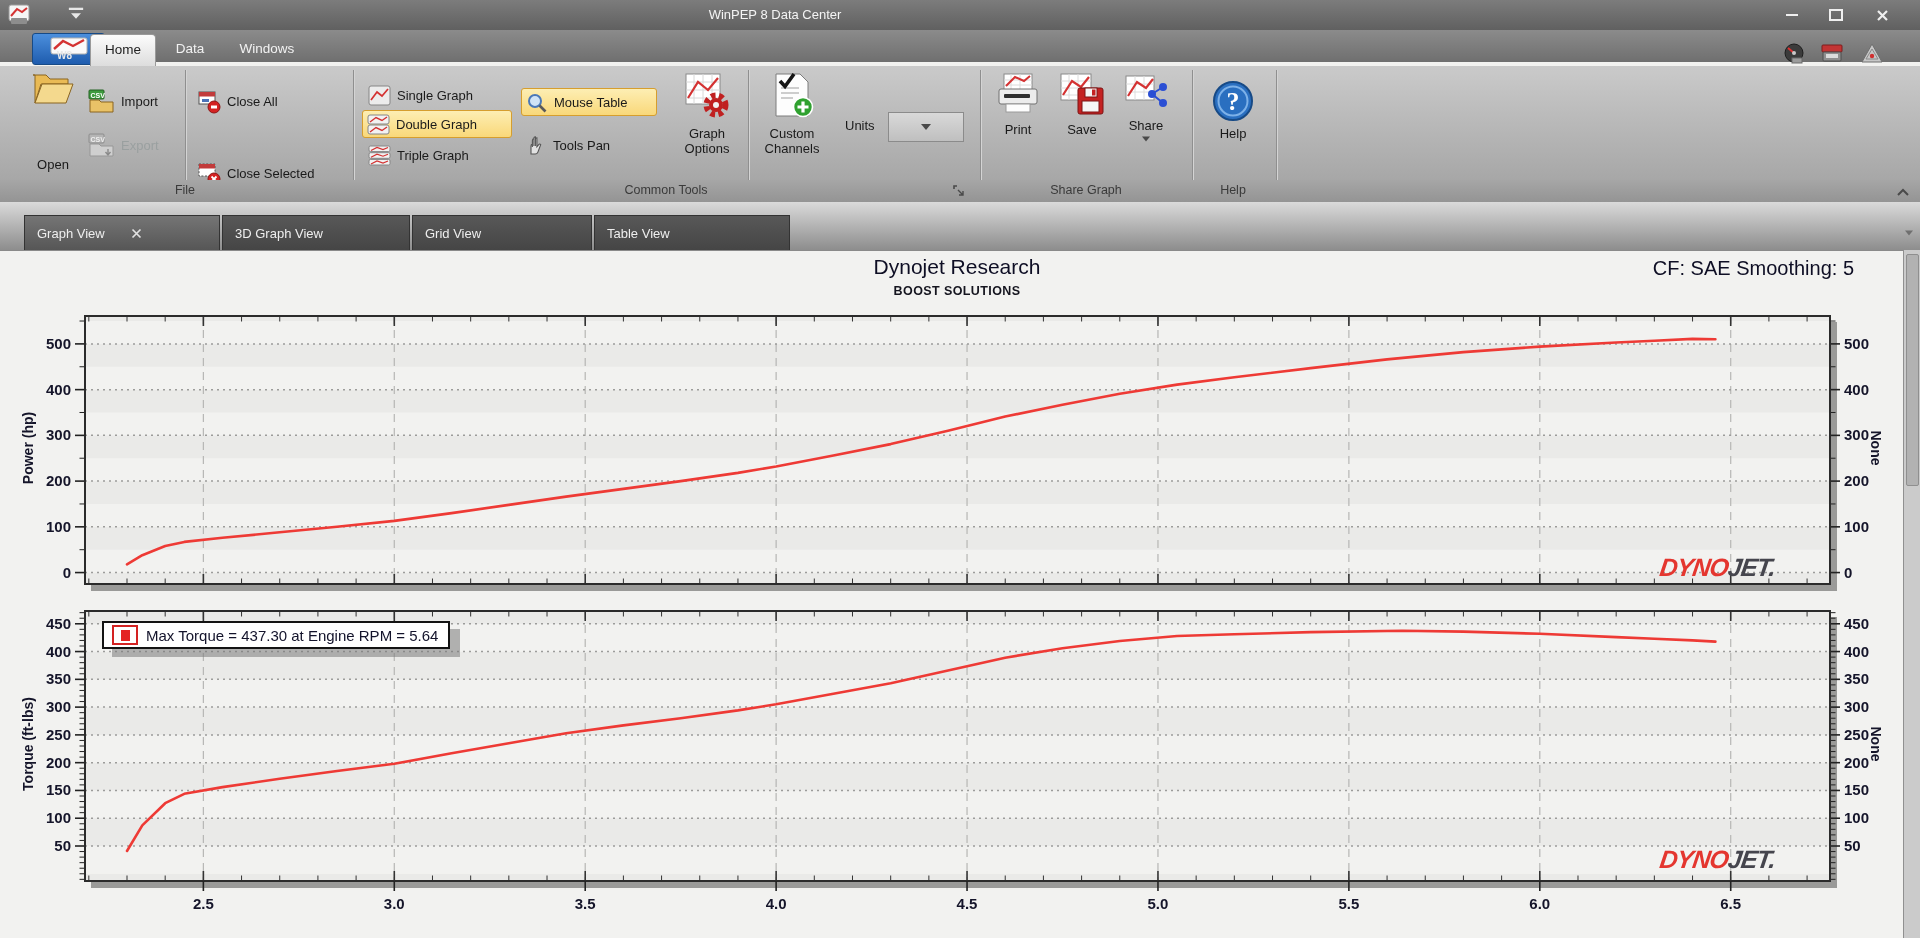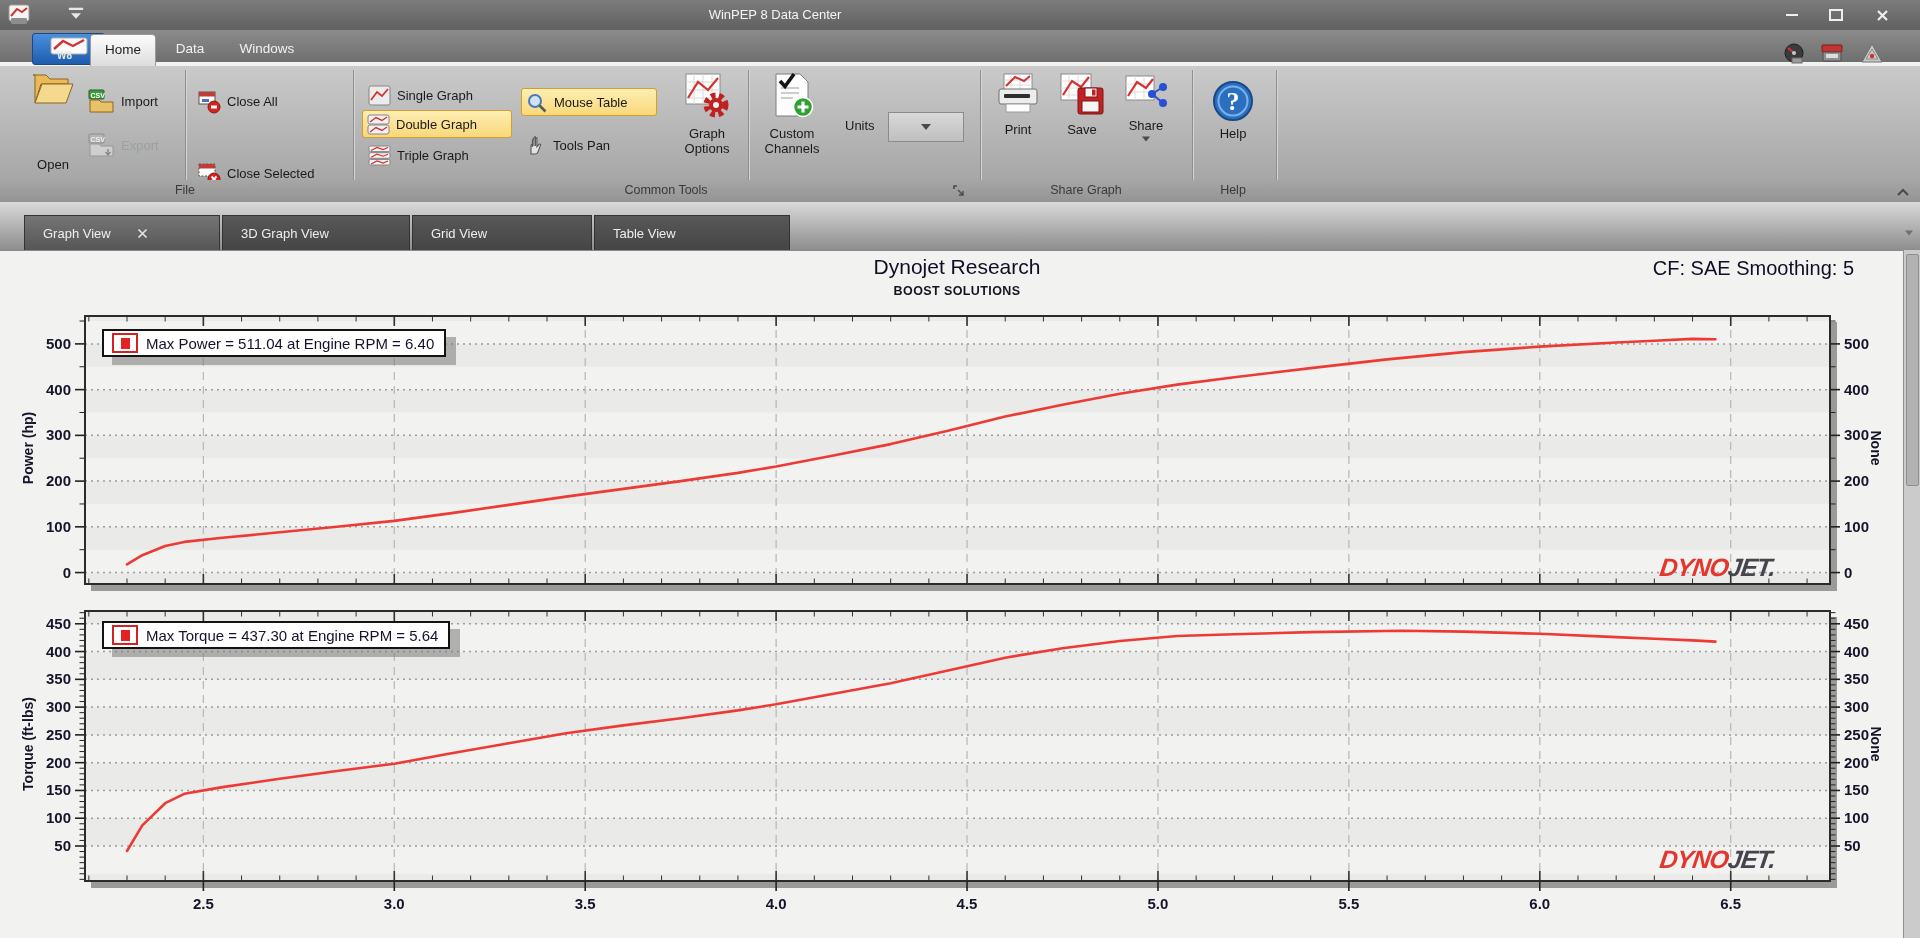--- a/index.html
+++ b/index.html
@@ -48,21 +48,21 @@
     border:1px solid #8b8b8b;display:flex;align-items:center;justify-content:center;}
   .caret{width:0;height:0;border-left:5px solid transparent;border-right:5px solid transparent;
     border-top:6px solid #4a4a4a;}
   .share-caret{margin-top:3px;}
   .launcher{position:absolute;width:14px;height:14px;}
   .chevron-up{position:absolute;width:18px;height:14px;}
   
   .tabstrip{position:absolute;left:0;top:202px;width:1920px;height:48px;
     background:linear-gradient(#dadada,#8d8d8d);}
   .vtab{position:absolute;top:13px;height:35px;display:flex;align-items:center;
-    padding:0 18px;box-sizing:border-box;color:#eeeeee;font-size:13px;
+    padding:0 12px;box-sizing:border-box;color:#eeeeee;font-size:13px;
     background:linear-gradient(#585858,#454545);border:1px solid #333;border-bottom:none;}
   .vtab.active{background:linear-gradient(#757575,#565656);}
   .vtab .x{margin-left:26px;display:flex;align-items:center;}
   .strip-arrow{position:absolute;right:6px;top:28px;}
   
   .panel{position:absolute;left:0;top:250px;width:1904px;height:688px;background:#f2f2f0;
     border-top:1px solid #8a8a8a;}
   .g-title{position:absolute;left:0;top:4px;width:1914px;text-align:center;
     font-size:21px;color:#0e0e24;}
   .g-sub{position:absolute;left:0;top:33px;width:1914px;text-align:center;
@@ -784,26 +784,20 @@
         <text x="1844" y="461.1111111111111" text-anchor="start" class="tick">300</text>
         <text x="71" y="433.33333333333337" text-anchor="end" class="tick">350</text>
         <text x="1844" y="433.33333333333337" text-anchor="start" class="tick">350</text>
         <text x="71" y="405.55555555555554" text-anchor="end" class="tick">400</text>
         <text x="1844" y="405.55555555555554" text-anchor="start" class="tick">400</text>
         <text x="71" y="377.77777777777777" text-anchor="end" class="tick">450</text>
         <text x="1844" y="377.77777777777777" text-anchor="start" class="tick">450</text>
         <polyline points="127.0,600.0 142.3,574.4 165.2,552.2 184.3,542.8 222.5,536.1 279.7,527.8 337.0,520.0 394.3,512.8 451.6,502.2 508.8,492.2 566.1,482.2 623.4,474.4 680.7,467.2 737.9,459.4 776.1,453.3 833.4,442.8 890.7,432.2 948.0,419.4 1005.2,406.7 1062.5,397.2 1119.8,390.0 1177.1,385.0 1234.3,383.3 1310.7,381.1 1402.3,379.8 1463.4,380.6 1539.8,382.8 1616.2,386.1 1654.4,387.8 1692.5,389.4 1715.4,390.6" fill="none" stroke="#ee3a35" stroke-width="2.6" stroke-linejoin="round" stroke-linecap="round"></polyline>
       </svg>
 
-    <div class="legend" style="left:102px;top:78px;">
-      <span class="lg-swatch">
-          <i></i>
-        </span>
-      <span class="lg-text">Max Power = 511.04 at Engine RPM = 6.40</span>
-    </div>
     <div class="legend" style="left:102px;top:370px;">
       <span class="lg-swatch">
           <i></i>
         </span>
       <span class="lg-text">Max Torque = 437.30 at Engine RPM = 5.64</span>
     </div>
 
     <div class="axis-label" style="left:-107px;top:189px;width:270px;transform:rotate(-90deg);">Power (hp)</div>
     <div class="axis-label" style="left:-107px;top:485px;width:270px;transform:rotate(-90deg);">Torque (ft-lbs)</div>
     <div class="axis-label" style="left:1741px;top:189px;width:270px;transform:rotate(90deg);">None</div>

